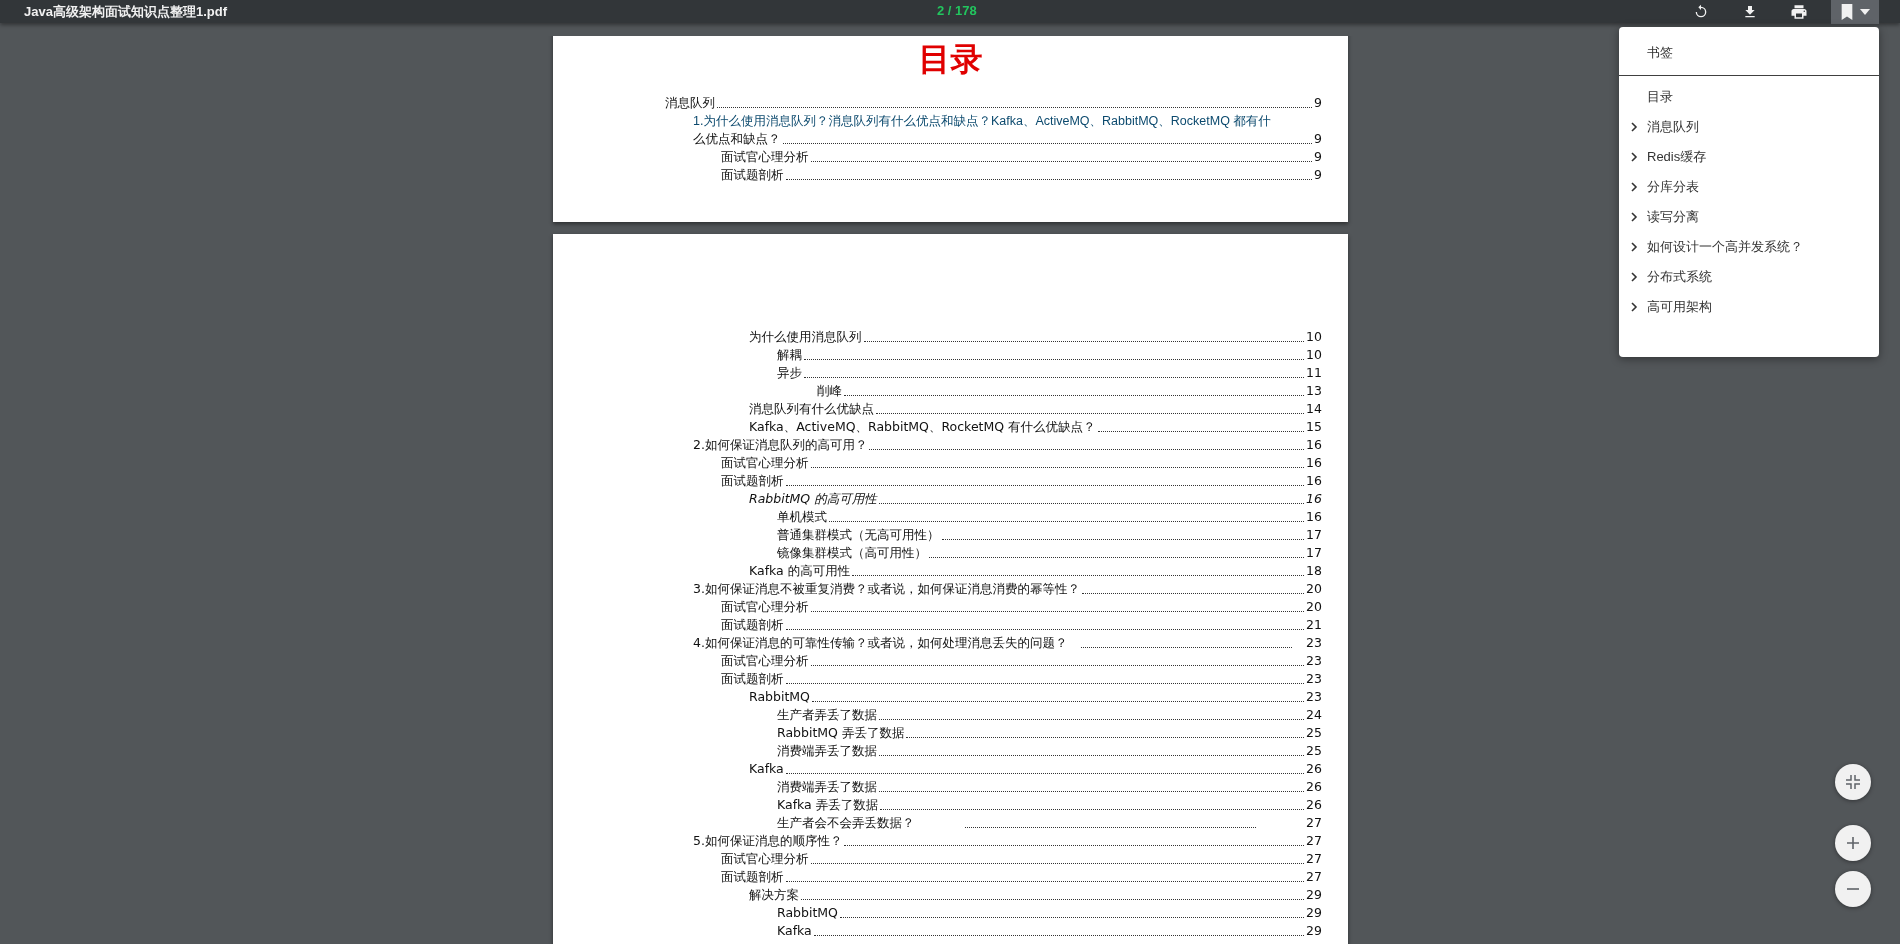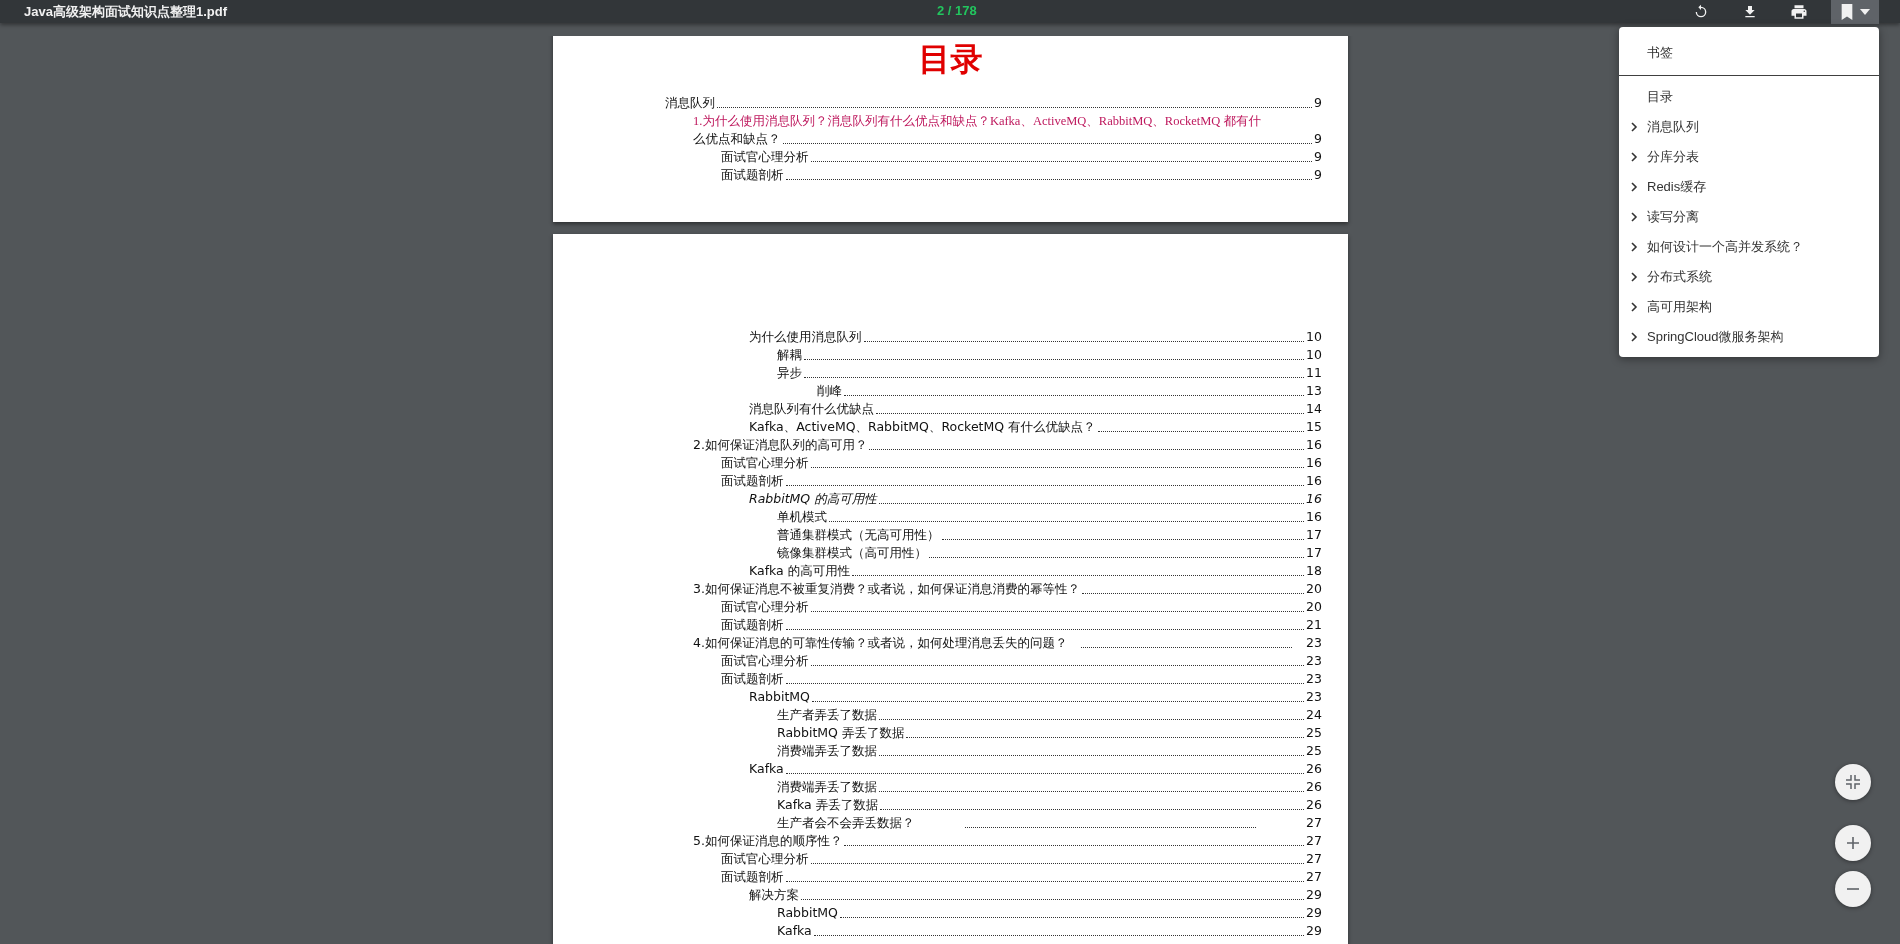--- a/index.html
+++ b/index.html
@@ -63,22 +63,22 @@
   }
   .toc-line .t { flex: 0 0 auto; }
   .toc-line .dots {
     flex: 1 1 auto; margin: 0 2px 4px 2px;
     border-bottom: 1px dotted #333;
     height: 1px;
   }
   .toc-line .p { flex: 0 0 auto; }
   .toc-wrap {
     position: absolute; right: 26px;
-    font-size: 12.5px; color: #be185d; line-height: 18px;
-    font-family: Liberation Serif, serif;
+    font-size: 12.5px; color: #0c4a6e; line-height: 18px;
+    font-family: Liberation Sans, sans-serif;
   }
 
   
   .bm-panel {
     position: absolute; left: 1619px; top: 27px; width: 260px; height: 330px;
     background: #ffffff; border-radius: 4px;
     box-shadow: 0 2px 8px rgba(0,0,0,0.4);
     z-index: 20;
   }
   .bm-header {
@@ -348,57 +348,51 @@
       <div class="bm-item">
         <svg class="chev" viewBox="0 0 10 12">
           <path d="M3 2l4 4-4 4" fill="none" stroke="#333" stroke-width="1.6"></path>
         </svg>
         <span class="lbl">消息队列</span>
       </div>
       <div class="bm-item">
         <svg class="chev" viewBox="0 0 10 12">
           <path d="M3 2l4 4-4 4" fill="none" stroke="#333" stroke-width="1.6"></path>
         </svg>
+        <span class="lbl">Redis缓存</span>
+      </div>
+      <div class="bm-item">
+        <svg class="chev" viewBox="0 0 10 12">
+          <path d="M3 2l4 4-4 4" fill="none" stroke="#333" stroke-width="1.6"></path>
+        </svg>
         <span class="lbl">分库分表</span>
       </div>
       <div class="bm-item">
         <svg class="chev" viewBox="0 0 10 12">
           <path d="M3 2l4 4-4 4" fill="none" stroke="#333" stroke-width="1.6"></path>
         </svg>
-        <span class="lbl">Redis缓存</span>
-      </div>
-      <div class="bm-item">
-        <svg class="chev" viewBox="0 0 10 12">
-          <path d="M3 2l4 4-4 4" fill="none" stroke="#333" stroke-width="1.6"></path>
-        </svg>
         <span class="lbl">读写分离</span>
       </div>
       <div class="bm-item">
         <svg class="chev" viewBox="0 0 10 12">
           <path d="M3 2l4 4-4 4" fill="none" stroke="#333" stroke-width="1.6"></path>
         </svg>
         <span class="lbl">如何设计一个高并发系统？</span>
       </div>
       <div class="bm-item">
         <svg class="chev" viewBox="0 0 10 12">
           <path d="M3 2l4 4-4 4" fill="none" stroke="#333" stroke-width="1.6"></path>
         </svg>
         <span class="lbl">分布式系统</span>
       </div>
       <div class="bm-item">
         <svg class="chev" viewBox="0 0 10 12">
           <path d="M3 2l4 4-4 4" fill="none" stroke="#333" stroke-width="1.6"></path>
         </svg>
         <span class="lbl">高可用架构</span>
-      </div>
-      <div class="bm-item">
-        <svg class="chev" viewBox="0 0 10 12">
-          <path d="M3 2l4 4-4 4" fill="none" stroke="#333" stroke-width="1.6"></path>
-        </svg>
-        <span class="lbl">SpringCloud微服务架构</span>
       </div>
     </div>
 </div>
 
 <div class="fab" style="top:764px;">
   <svg width="16" height="16" viewBox="0 0 16 16" fill="none" stroke="#5f6368" stroke-width="1.5">
     <path d="M6 1v5H1M10 1v5h5M6 15v-5H1M10 15v-5h5"></path>
   </svg>
 </div>
 <div class="fab" style="top:825px;">

